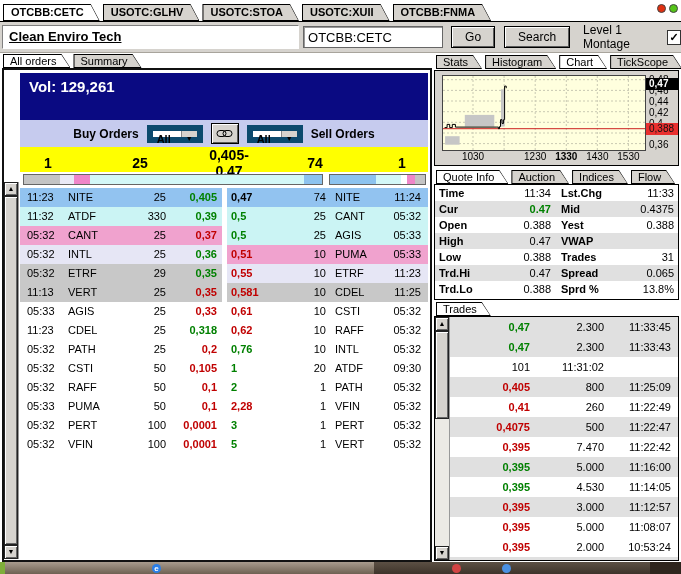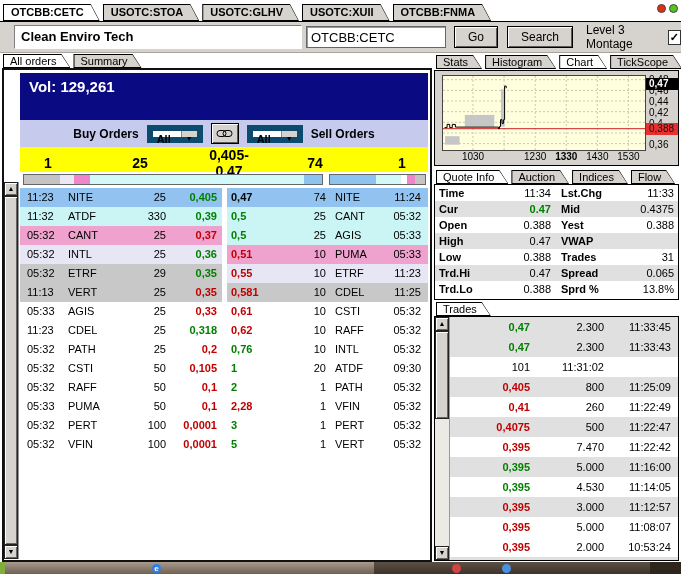--- a/index.html
+++ b/index.html
@@ -21,23 +21,23 @@
   
   .titlebar{position:absolute;left:0;top:0;width:681px;height:21px;background:#fff;
             border-bottom:1px solid #000;padding-left:3px;display:flex;align-items:flex-end;}
   .winctrl{position:absolute;right:6px;top:4px;display:flex;gap:3px;}
   .orb{width:9px;height:9px;border-radius:50%;border:1px solid #444;box-sizing:border-box;}
   .orb.red{background:#e03010;}
   .orb.green{background:#55c418;}
 
   .toolbar{position:absolute;left:0;top:22px;width:681px;height:30px;background:#d6d3ce;
            border-bottom:1px solid #a8a49c;display:flex;align-items:center;}
-  .companyfield{width:328px;height:24px;margin-left:14px;background:#fff;border:1px solid #808080;
+  .companyfield{width:328px;height:24px;margin-left:2px;background:#fff;border:1px solid #808080;
                 border-right-color:#fff;border-bottom-color:#fff;box-sizing:border-box;
-                font:bold 13px/22px "Liberation Sans",sans-serif;padding-left:6px;}
+                font:bold 13px/22px "Liberation Sans",sans-serif;padding-left:6px;text-decoration:underline;}
   .syminput{width:140px;height:22px;margin-left:4px;border:1px solid #666;box-shadow:inset 1px 1px #999;
             font:13px "Liberation Sans",sans-serif;padding:0 4px;box-sizing:border-box;}
   .btn{height:22px;background:#d6d3ce;border:1px solid #000;
        box-shadow:inset 1px 1px #fff,inset -1px -1px #5a5a5a;
        font:12px "Liberation Sans",sans-serif;padding:0 13px;margin-left:9px;}
   .btn.go{margin-left:8px;}
   .lvl3{font:12px "Liberation Sans",sans-serif;margin-left:13px;}
   .cbx{width:13px;height:13px;background:#fff;border:1px solid #333;margin-left:4px;
        font:bold 11px/12px "Liberation Sans",sans-serif;text-align:center;display:inline-block;}
 
@@ -140,45 +140,45 @@
   .tbi.blue{left:128px;background:#4a90e2;}
 </style>
 </head>
 <body>
 
 <div class="titlebar">
   <div class="tab big active">
       <span>OTCBB:CETC</span>
     </div>
     <div class="tab big">
+      <span>USOTC:GLHV</span>
+    </div>
+    <div class="tab big">
       <span>USOTC:STOA</span>
-    </div>
-    <div class="tab big">
-      <span>USOTC:GLHV</span>
     </div>
     <div class="tab big">
       <span>USOTC:XUII</span>
     </div>
     <div class="tab big">
       <span>OTCBB:FNMA</span>
     </div>
   <div class="winctrl">
     <span class="orb red"></span>
     <span class="orb green"></span>
   </div>
 </div>
 
 <div class="toolbar">
   <div class="companyfield">
     <span>Clean Enviro Tech</span>
   </div>
   <input class="syminput" value="OTCBB:CETC" style="">
   <button class="btn go">Go</button>
   <button class="btn">Search</button>
-  <span class="lvl3">Level 3 Montage</span>
+  <span class="lvl3">Level 1 Montage</span>
   <span class="cbx">
     <span>✓</span>
   </span>
 </div>
 
 <div class="lp-tabs">
   <div class="tab sm active">
       <span>All orders</span>
     </div>
     <div class="tab sm">

